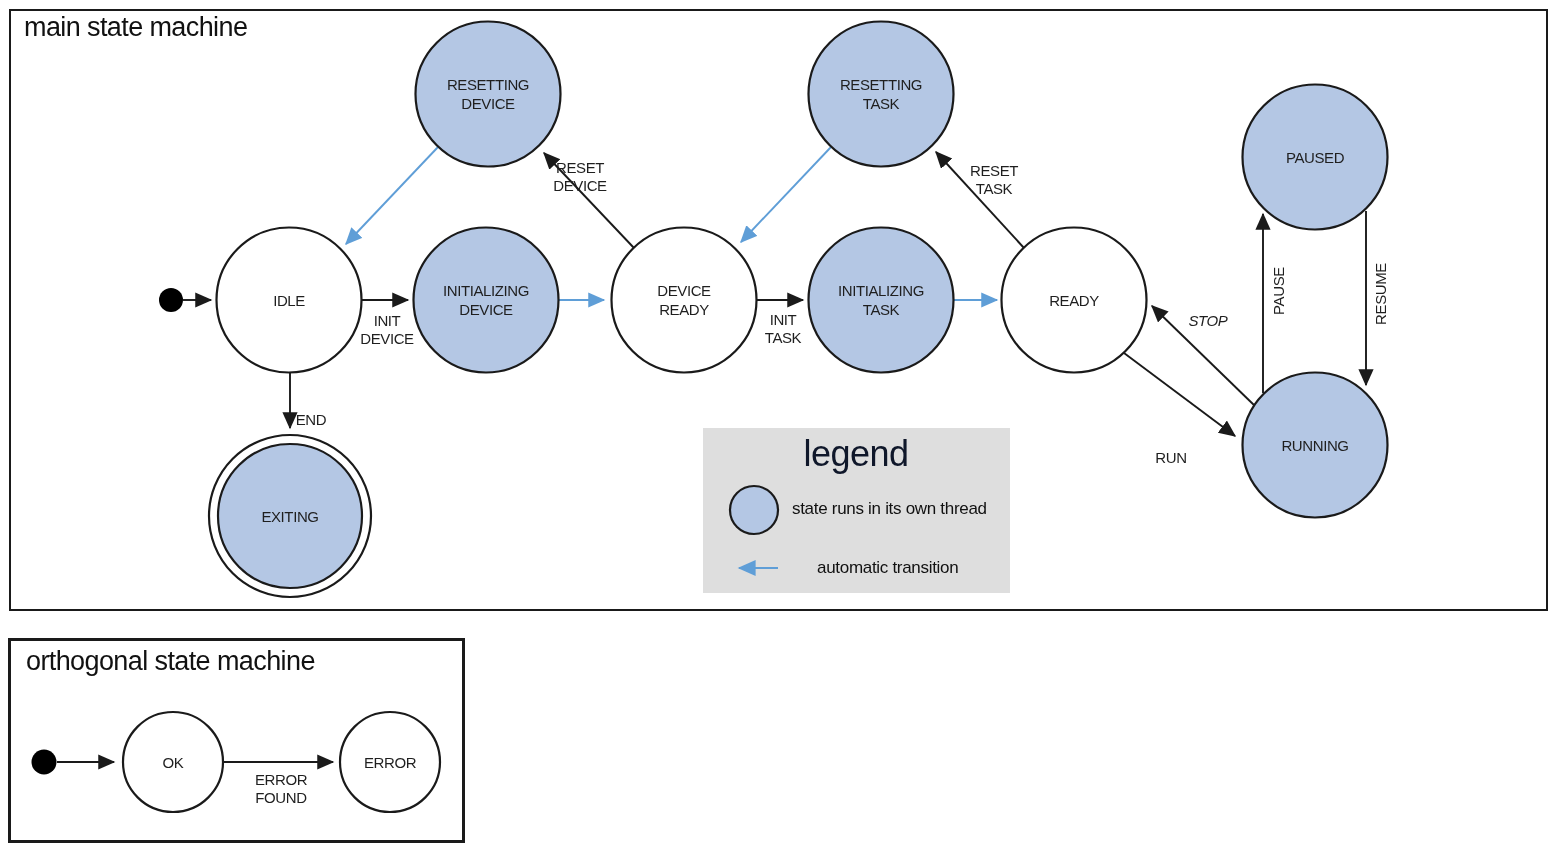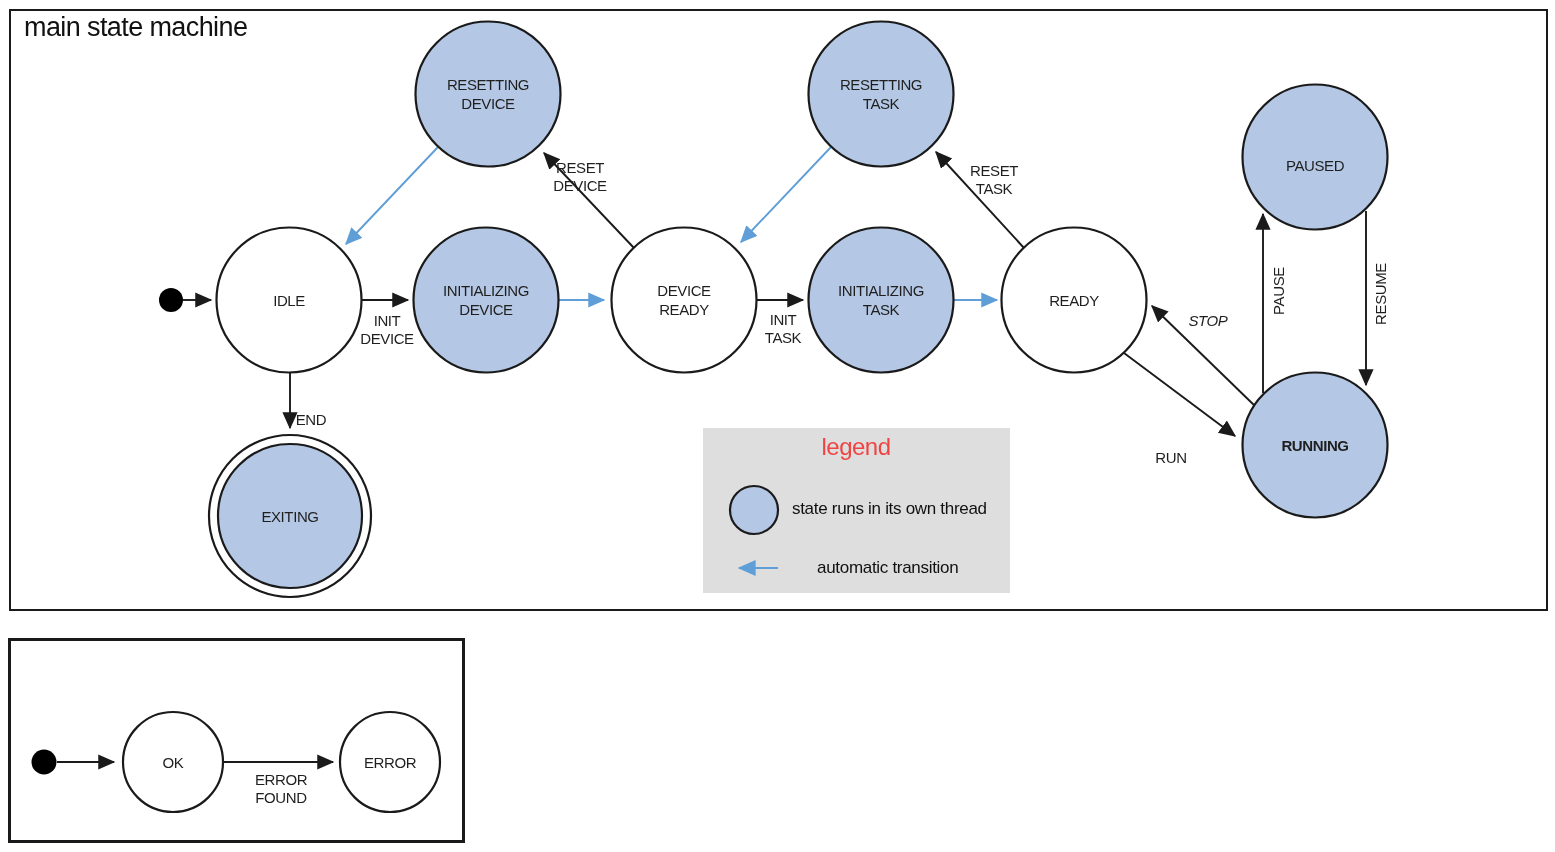--- a/index.html
+++ b/index.html
@@ -12,21 +12,21 @@
   #ortho-frame { left:8px;  top:638px; width:457px;  height:205px; border:3px solid #1a1a1a; }
   #legend-box  { position:absolute; left:703px; top:428px; width:307px; height:165px; }
 
   svg.layer { position:absolute; left:0; top:0; pointer-events:none; }
 
   .box-title { position:absolute; font-size:27px; letter-spacing:-0.6px; font-weight:500;
                color:#111; white-space:nowrap; }
   #main-title  { left:24px; top:12px; }
   #ortho-title { left:26px; top:646px; }
   #legend-title { position:absolute; left:856px; top:433px; transform:translateX(-50%);
-                  font-size:24px; letter-spacing:-0.5px; font-weight:500; color:#ef4444; }
+                  font-size:36px; letter-spacing:-0.5px; font-weight:500; color:#0f172a; }
 
   .state-label, .edge-label {
     position:absolute; transform:translate(-50%,-50%); text-align:center;
     font-size:15px; line-height:19px; letter-spacing:-0.4px; font-weight:500;
     color:#1f1f1f; white-space:nowrap; }
   .edge-label { line-height:18px; }
   .rot { transform:translate(-50%,-50%) rotate(-90deg); }
   .line { display:block;text-align:center; }
 
   .legend-text { position:absolute; transform:translateY(-50%); font-size:17px;
@@ -90,20 +90,21 @@
     <line x1="778" y1="568" x2="739" y2="568" stroke="#5f9ed7" stroke-width="2" marker-end="url(#mBlue)"></line>
 
     <circle cx="44" cy="762" r="12.5" fill="#000"></circle>
     <line x1="57" y1="762" x2="114" y2="762" stroke="#1a1a1a" stroke-width="1.9" marker-end="url(#mBlack)"></line>
     <line x1="223" y1="762" x2="333" y2="762" stroke="#1a1a1a" stroke-width="1.9" marker-end="url(#mBlack)"></line>
     <circle cx="173" cy="762" r="50" fill="#fff" stroke="#1a1a1a" stroke-width="2.2"></circle>
     <circle cx="390" cy="762" r="50" fill="#fff" stroke="#1a1a1a" stroke-width="2.2"></circle>
   </svg>
 
   <div class="box-title" id="main-title">main state machine</div>
+  <div class="box-title" id="ortho-title">orthogonal state machine</div>
   <div id="legend-title">legend</div>
 
   <div class="state-label" style="left:289px; top:300px;">IDLE</div>
 
   <div class="state-label" style="left:488px; top:94px;">
     <span class="line">RESETTING</span>
     <span class="line">DEVICE</span>
   </div>
 
   <div class="state-label" style="left:486px; top:300px;">
@@ -120,22 +121,22 @@
     <span class="line">RESETTING</span>
     <span class="line">TASK</span>
   </div>
 
   <div class="state-label" style="left:881px; top:300px;">
     <span class="line">INITIALIZING</span>
     <span class="line">TASK</span>
   </div>
 
   <div class="state-label" style="left:1074px; top:300px;">READY</div>
-  <div class="state-label" style="left:1315px; top:157px;margin-top:8px;">PAUSED</div>
-  <div class="state-label" style="left:1315px; top:445px;font-weight:bold;">RUNNING</div>
+  <div class="state-label" style="left:1315px; top:157px;">PAUSED</div>
+  <div class="state-label" style="left:1315px; top:445px;">RUNNING</div>
   <div class="state-label" style="left:290px; top:516px;">EXITING</div>
 
   <div class="edge-label" style="left:387px; top:330px;">
     <span class="line">INIT</span>
     <span class="line">DEVICE</span>
   </div>
 
   <div class="edge-label" style="left:783px; top:329px;">
     <span class="line">INIT</span>
     <span class="line">TASK</span>

